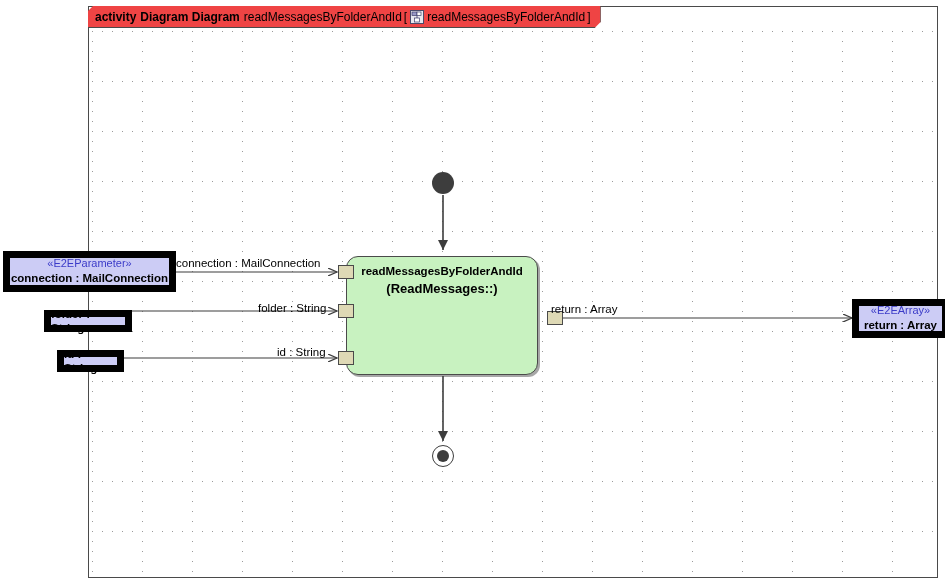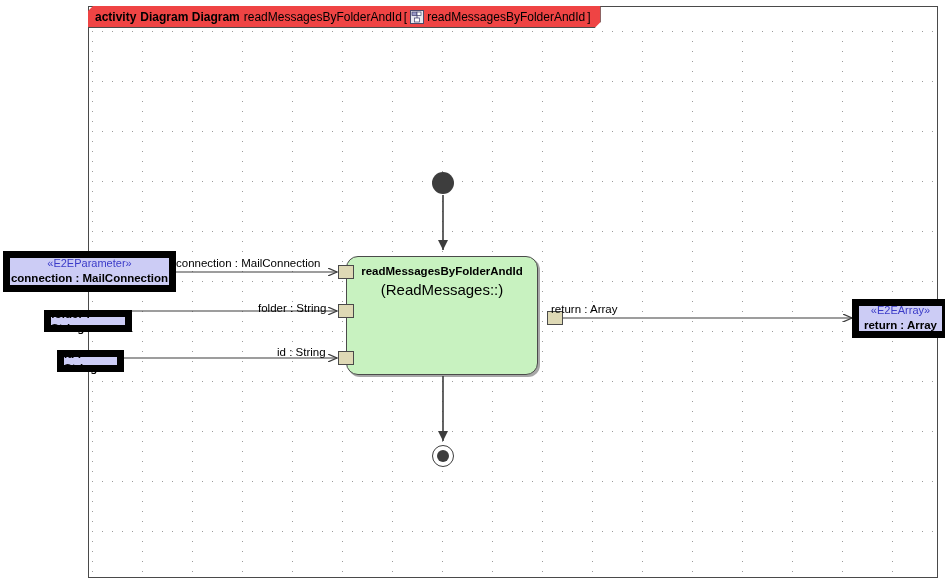--- a/index.html
+++ b/index.html
@@ -127,22 +127,22 @@
     padding-top: 7px;
     text-align: center;
   }
   .action-title {
     font-size: 11.5px;
     font-weight: bold;
     color: #000000;
     line-height: 1.35;
   }
   .action-sub {
-    font-size: 15px;
-    font-weight: normal;
+    font-size: 13px;
+    font-weight: bold;
     color: #000000;
     line-height: 1.35;
   }
 
   
   .pin {
     position: absolute;
     width: 16px;
     height: 14px;
     box-sizing: border-box;

